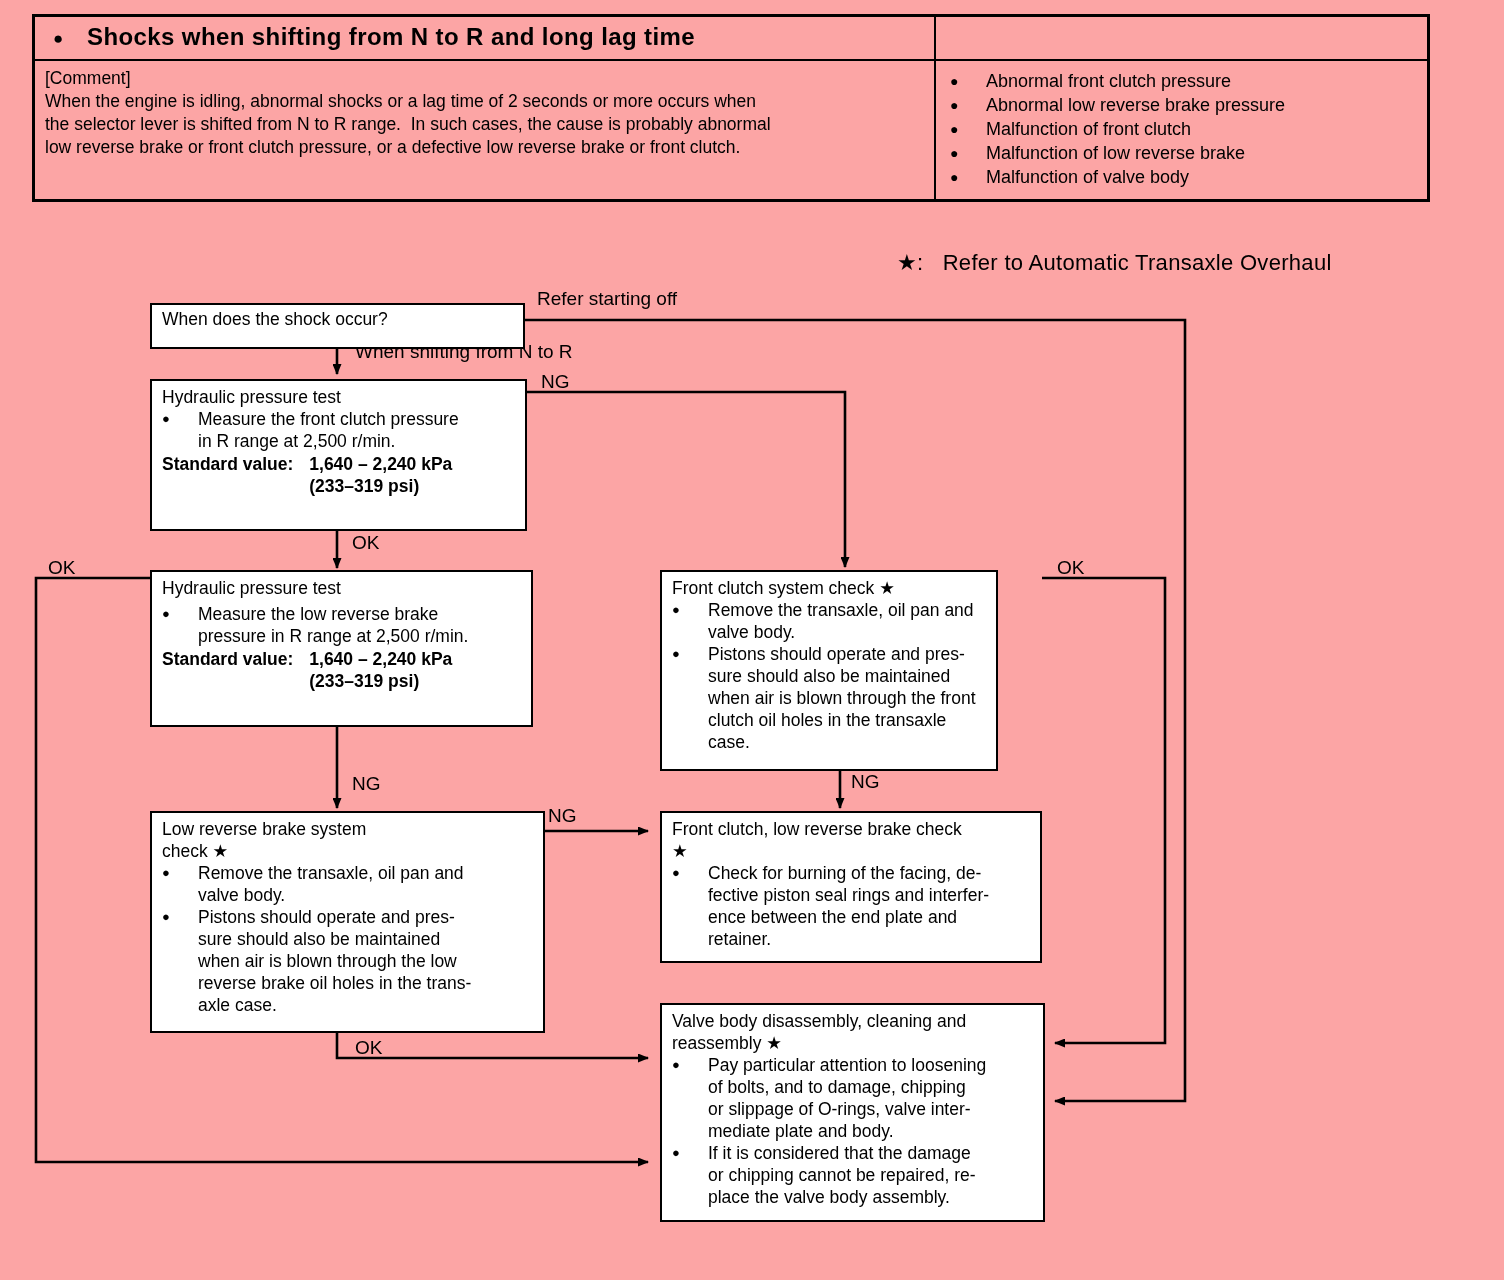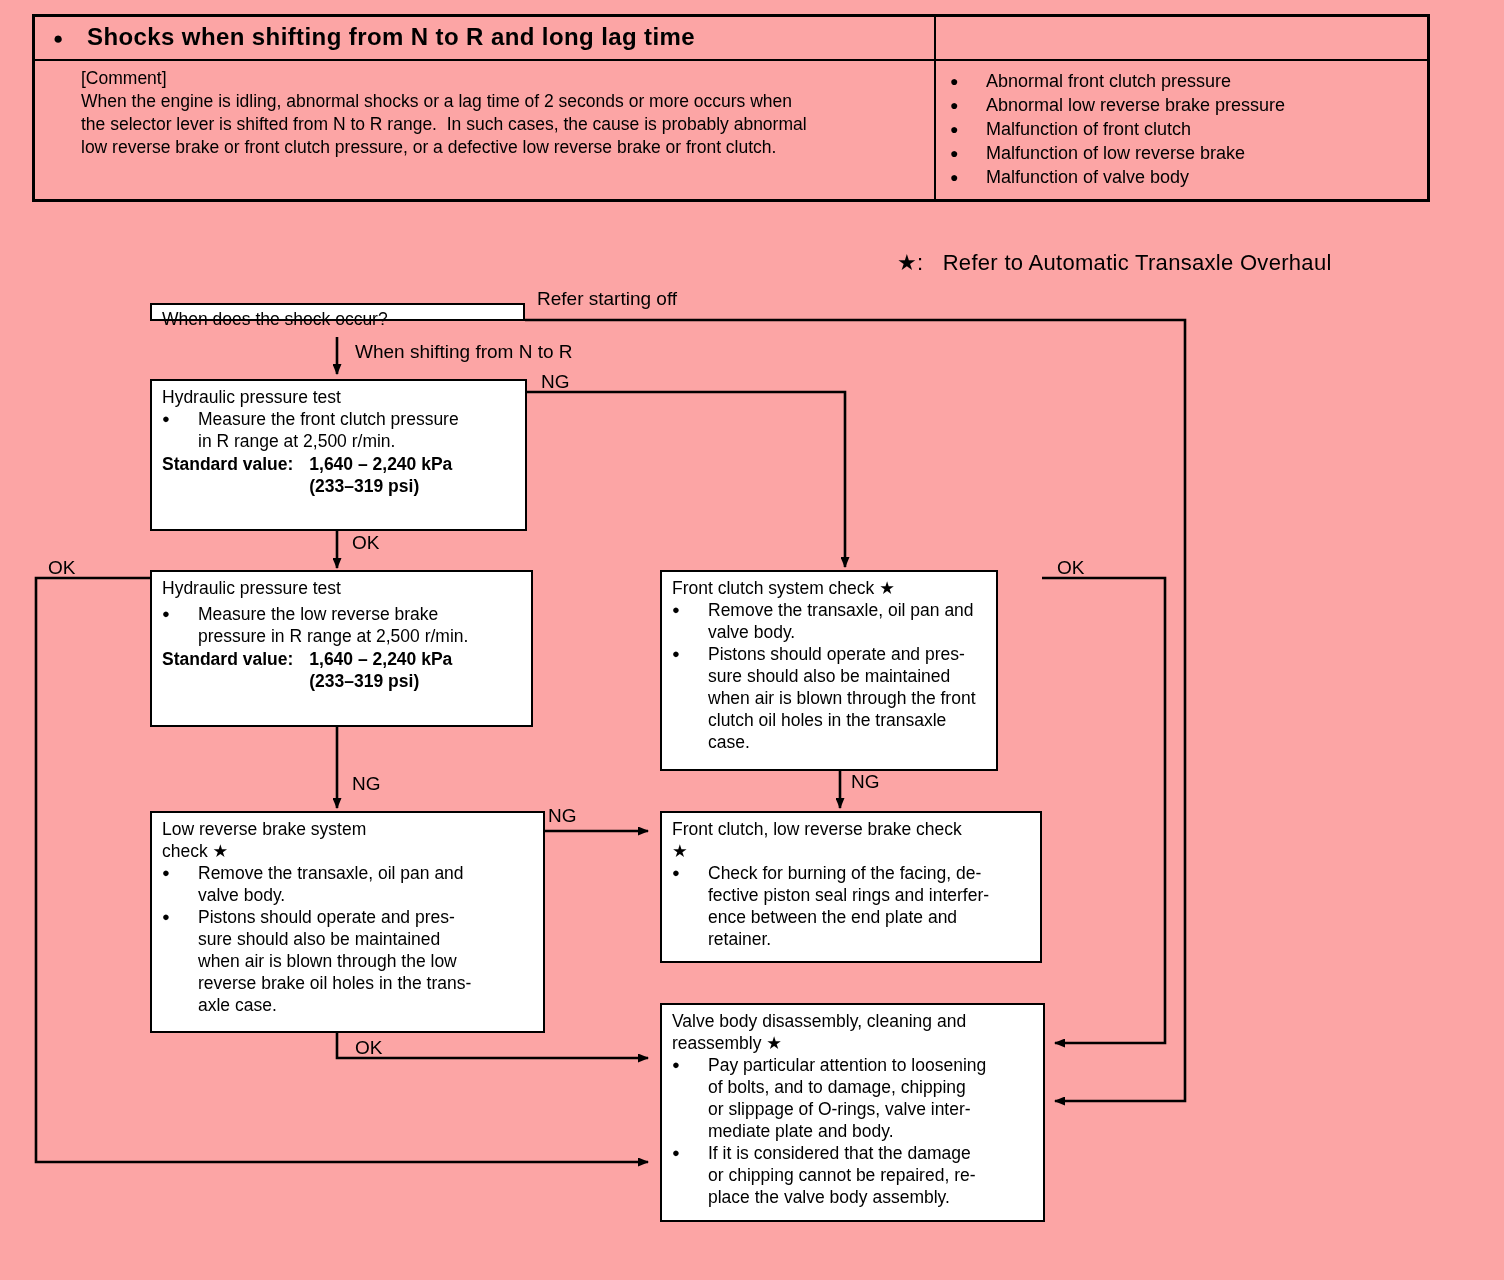--- a/index.html
+++ b/index.html
@@ -11,21 +11,21 @@
   .tbl-row{display:flex;}
   .tbl-row.head{border-bottom:2px solid #000;}
   .cell-l{width:901px;box-sizing:border-box;border-right:2px solid #000;}
   .cell-r{flex:1;box-sizing:border-box;}
   .head .cell-l{padding:6px 0 8px 18px;}
   .head .cell-r{padding:6px 0 8px 14px;}
   .sym-title{font-size:24px;font-weight:bold;letter-spacing:.4px;}
   .sym-title .bullet{display:inline-block;width:34px;font-size:17px;vertical-align:1px;}
   .pc-title{font-size:24px;font-weight:bold;letter-spacing:.2px;}
   .cmt{padding:6px 10px 10px 10px;font-size:17.5px;line-height:23px;}
-  .cmt .l{white-space:pre;margin-left:36px;}
+  .cmt .l{white-space:pre;}
   .causes{padding:8px 0 10px 14px;}
   .cause{display:flex;align-items:flex-start;font-size:18px;line-height:24px;}
   .cause .bul{width:36px;font-size:14px;line-height:24px;}
 
   
   .legend{position:absolute;left:897px;top:250px;font-size:22px;letter-spacing:.3px;white-space:pre;}
 
   
   .fc{position:absolute;left:0;top:0;width:1504px;height:1280px;}
   .box{position:absolute;border:2.5px solid #000;box-sizing:border-box;background:#fff;}
@@ -129,21 +129,21 @@
     <div class="lbl-e" style="left:355px;top:341px;">When shifting from N to R</div>
     <div class="lbl-e" style="left:541px;top:371px;">NG</div>
     <div class="lbl-e" style="left:352px;top:532px;">OK</div>
     <div class="lbl-e" style="left:48px;top:557px;">OK</div>
     <div class="lbl-e" style="left:1057px;top:557px;">OK</div>
     <div class="lbl-e" style="left:352px;top:773px;">NG</div>
     <div class="lbl-e" style="left:548px;top:805px;">NG</div>
     <div class="lbl-e" style="left:851px;top:771px;">NG</div>
     <div class="lbl-e" style="left:355px;top:1037px;">OK</div>
 
-    <div class="box" style="left:150px;top:303px;width:375px;height:18px;">
+    <div class="box" style="left:150px;top:303px;width:375px;height:46px;">
       <div class="inner" style="padding:3px 8px 0 10px;">
         <div class="btitle">When does the shock occur?</div>
       </div>
     </div>
 
     <div class="box" style="left:150px;top:379px;width:377px;height:152px;">
       <div class="inner">
         <div class="btitle">Hydraulic pressure test</div>
         <div class="bitem">
             <span class="bul">●</span>

